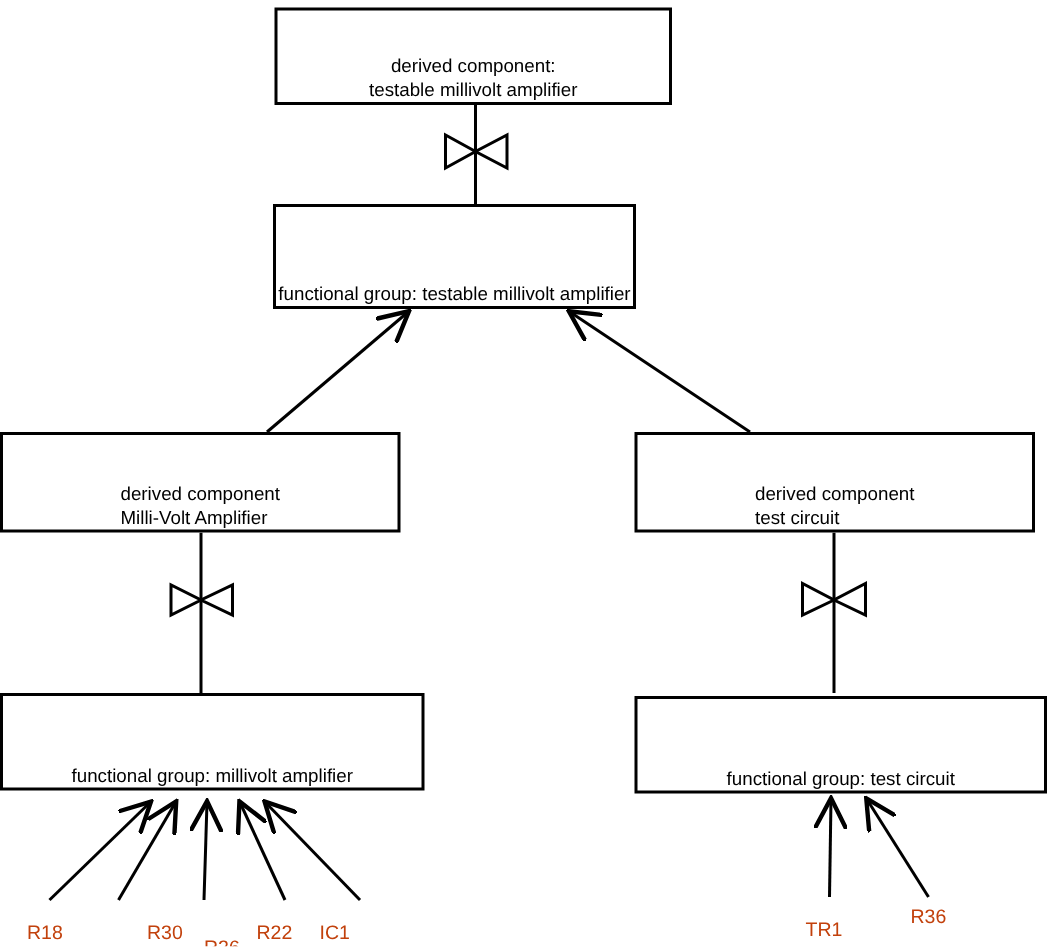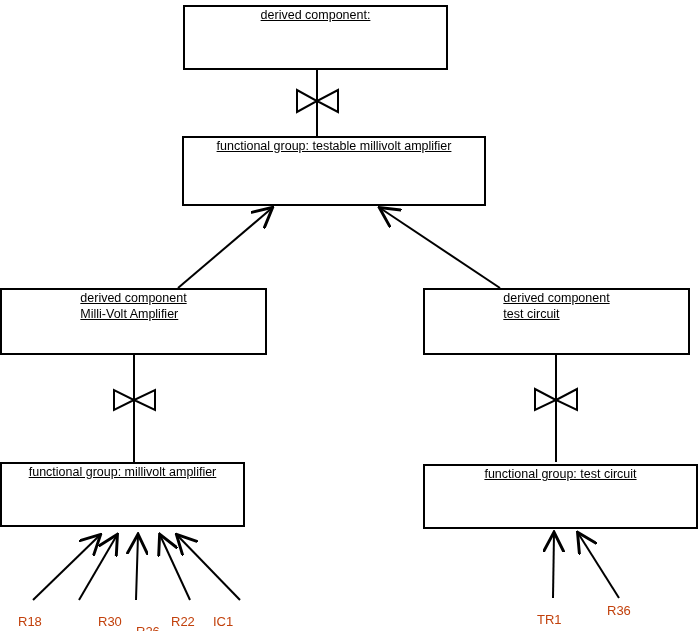--- a/index.html
+++ b/index.html
@@ -26,23 +26,22 @@
     width: 698px;
     height: 631px;
     pointer-events: none;
   }
   .node-box {
     position: absolute;
     box-sizing: border-box;
     border: 2px solid #000000;
     background: #ffffff;
     display: flex;
-    align-items: flex-start;
+    align-items: flex-end;
     justify-content: center;
-    text-decoration: underline;
   }
   .node-text {
     font-size: 12.5px;
     line-height: 16px;
     color: #000000;
     text-align: center;
     white-space: pre;
   }
   .node-text.left-align {
     text-align: left;
@@ -95,36 +94,36 @@
     <line x1="79" y1="600" x2="117" y2="535" stroke="#000000" stroke-width="2" marker-end="url(#open-arrow)"></line>
     <line x1="136" y1="600" x2="138" y2="535" stroke="#000000" stroke-width="2" marker-end="url(#open-arrow)"></line>
     <line x1="190" y1="600" x2="160" y2="535" stroke="#000000" stroke-width="2" marker-end="url(#open-arrow)"></line>
     <line x1="240" y1="600" x2="177" y2="535" stroke="#000000" stroke-width="2" marker-end="url(#open-arrow)"></line>
 
     <line x1="553" y1="598" x2="554" y2="533" stroke="#000000" stroke-width="2" marker-end="url(#open-arrow)"></line>
     <line x1="619" y1="598" x2="578" y2="533" stroke="#000000" stroke-width="2" marker-end="url(#open-arrow)"></line>
   </svg>
 
   <div class="node-box" style="left:183px; top:5px; width:265px; height:65px;">
-    <div class="node-text"><span>derived component:</span><br></div>
+    <div class="node-text"><span>derived component:</span><br><span>testable millivolt amplifier</span></div>
   </div>
 
-  <div class="node-box" style="left:182px; top:136px; width:304px; height:70px;">
+  <div class="node-box" style="left:182px; top:136px; width:242px; height:70px;">
     <div class="node-text"><span>functional group: testable millivolt amplifier</span></div>
   </div>
 
   <div class="node-box" style="left:0px; top:288px; width:267px; height:67px;">
     <div class="node-text left-align"><span>derived component</span><br><span>Milli-Volt Amplifier</span></div>
   </div>
 
   <div class="node-box" style="left:423px; top:288px; width:267px; height:67px;">
     <div class="node-text left-align"><span>derived component</span><br><span>test circuit</span></div>
   </div>
 
-  <div class="node-box" style="left:0px; top:462px; width:245px; height:65px;">
+  <div class="node-box" style="left:0px; top:462px; width:283px; height:65px;">
     <div class="node-text"><span>functional group: millivolt amplifier</span></div>
   </div>
 
   <div class="node-box" style="left:423px; top:464px; width:275px; height:65px;">
     <div class="node-text"><span>functional group: test circuit</span></div>
   </div>
 
   <div class="part-label" style="left:18px; top:615px;">R18</div>
   <div class="part-label" style="left:64px; top:615px;margin-left:34px;">R30</div>
   <div class="part-label" style="left:119px; top:625px;margin-left:17px;">R26</div>

